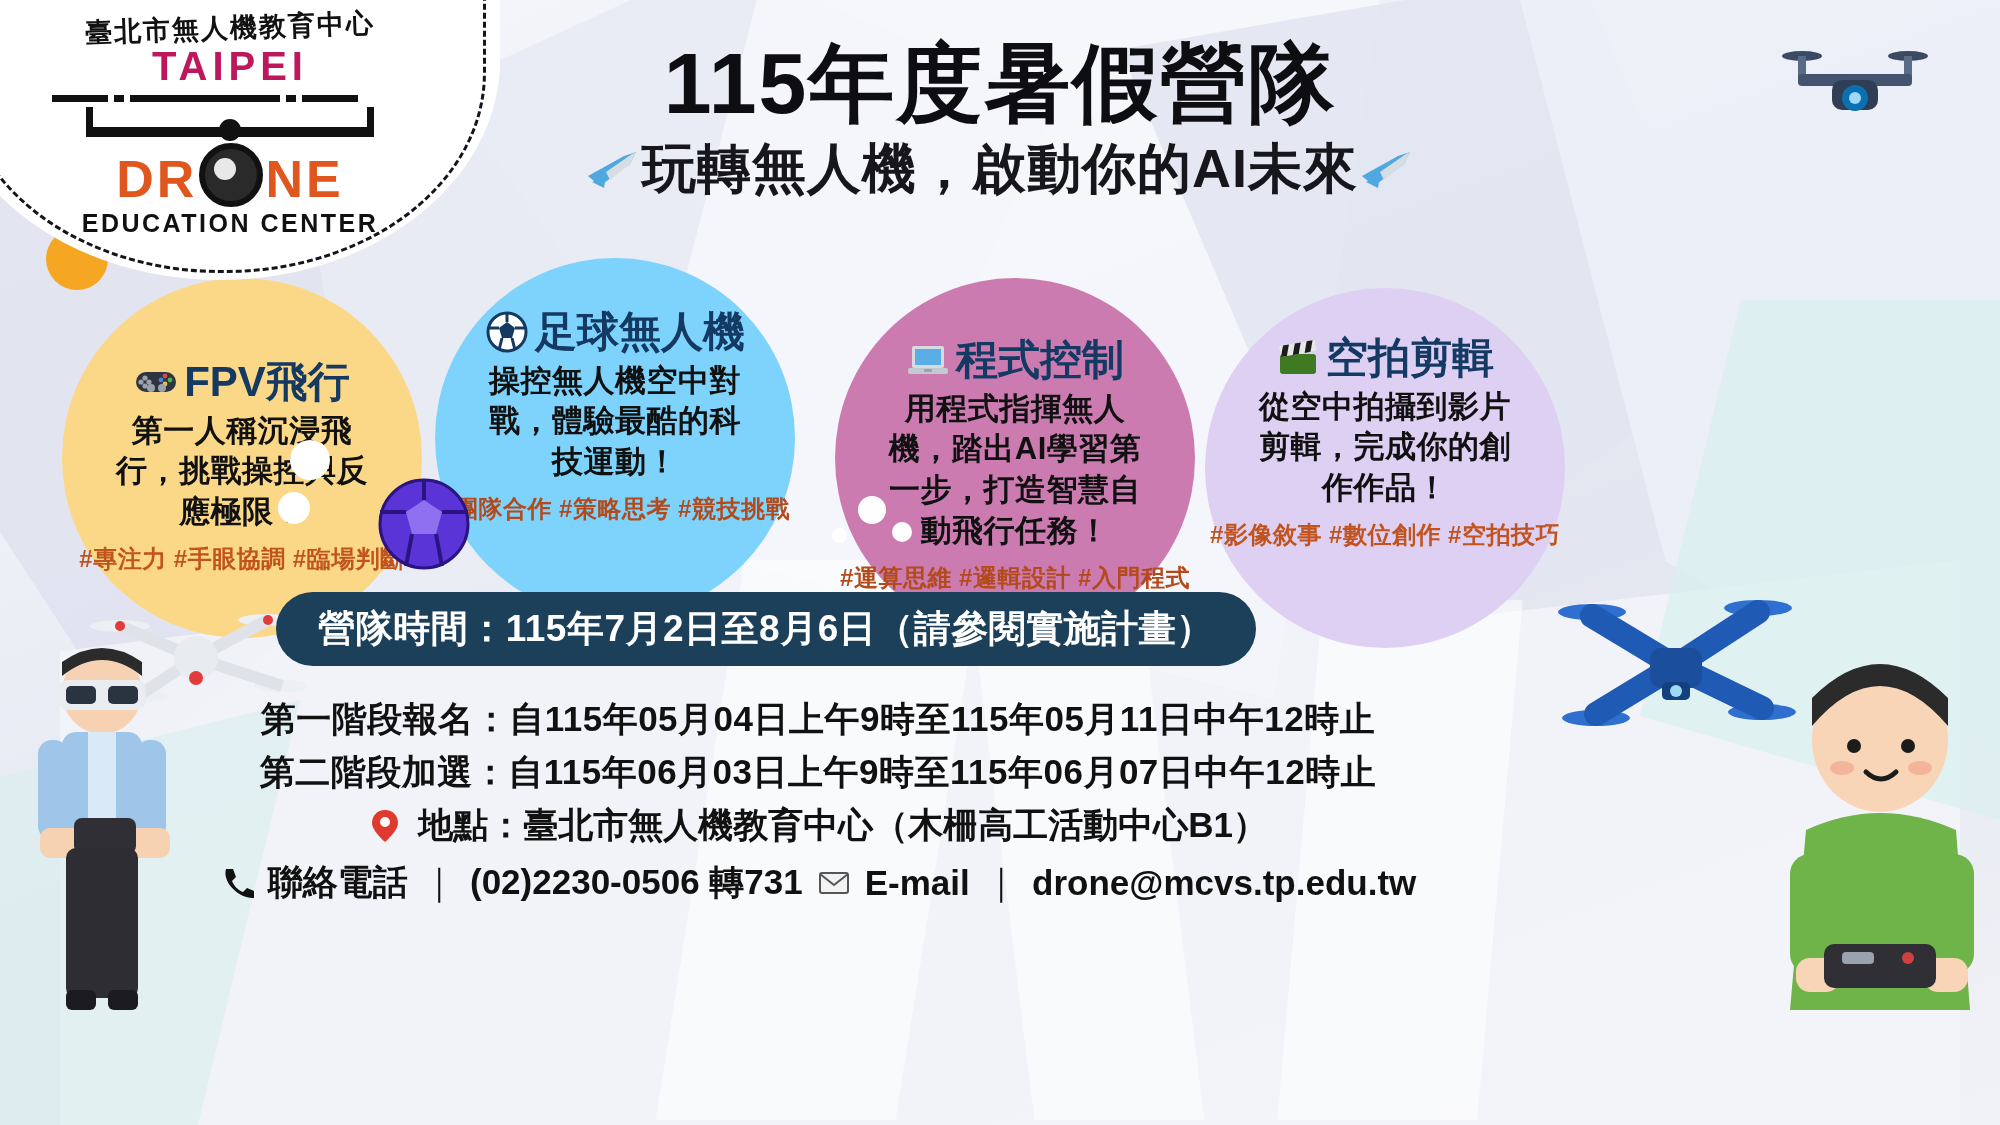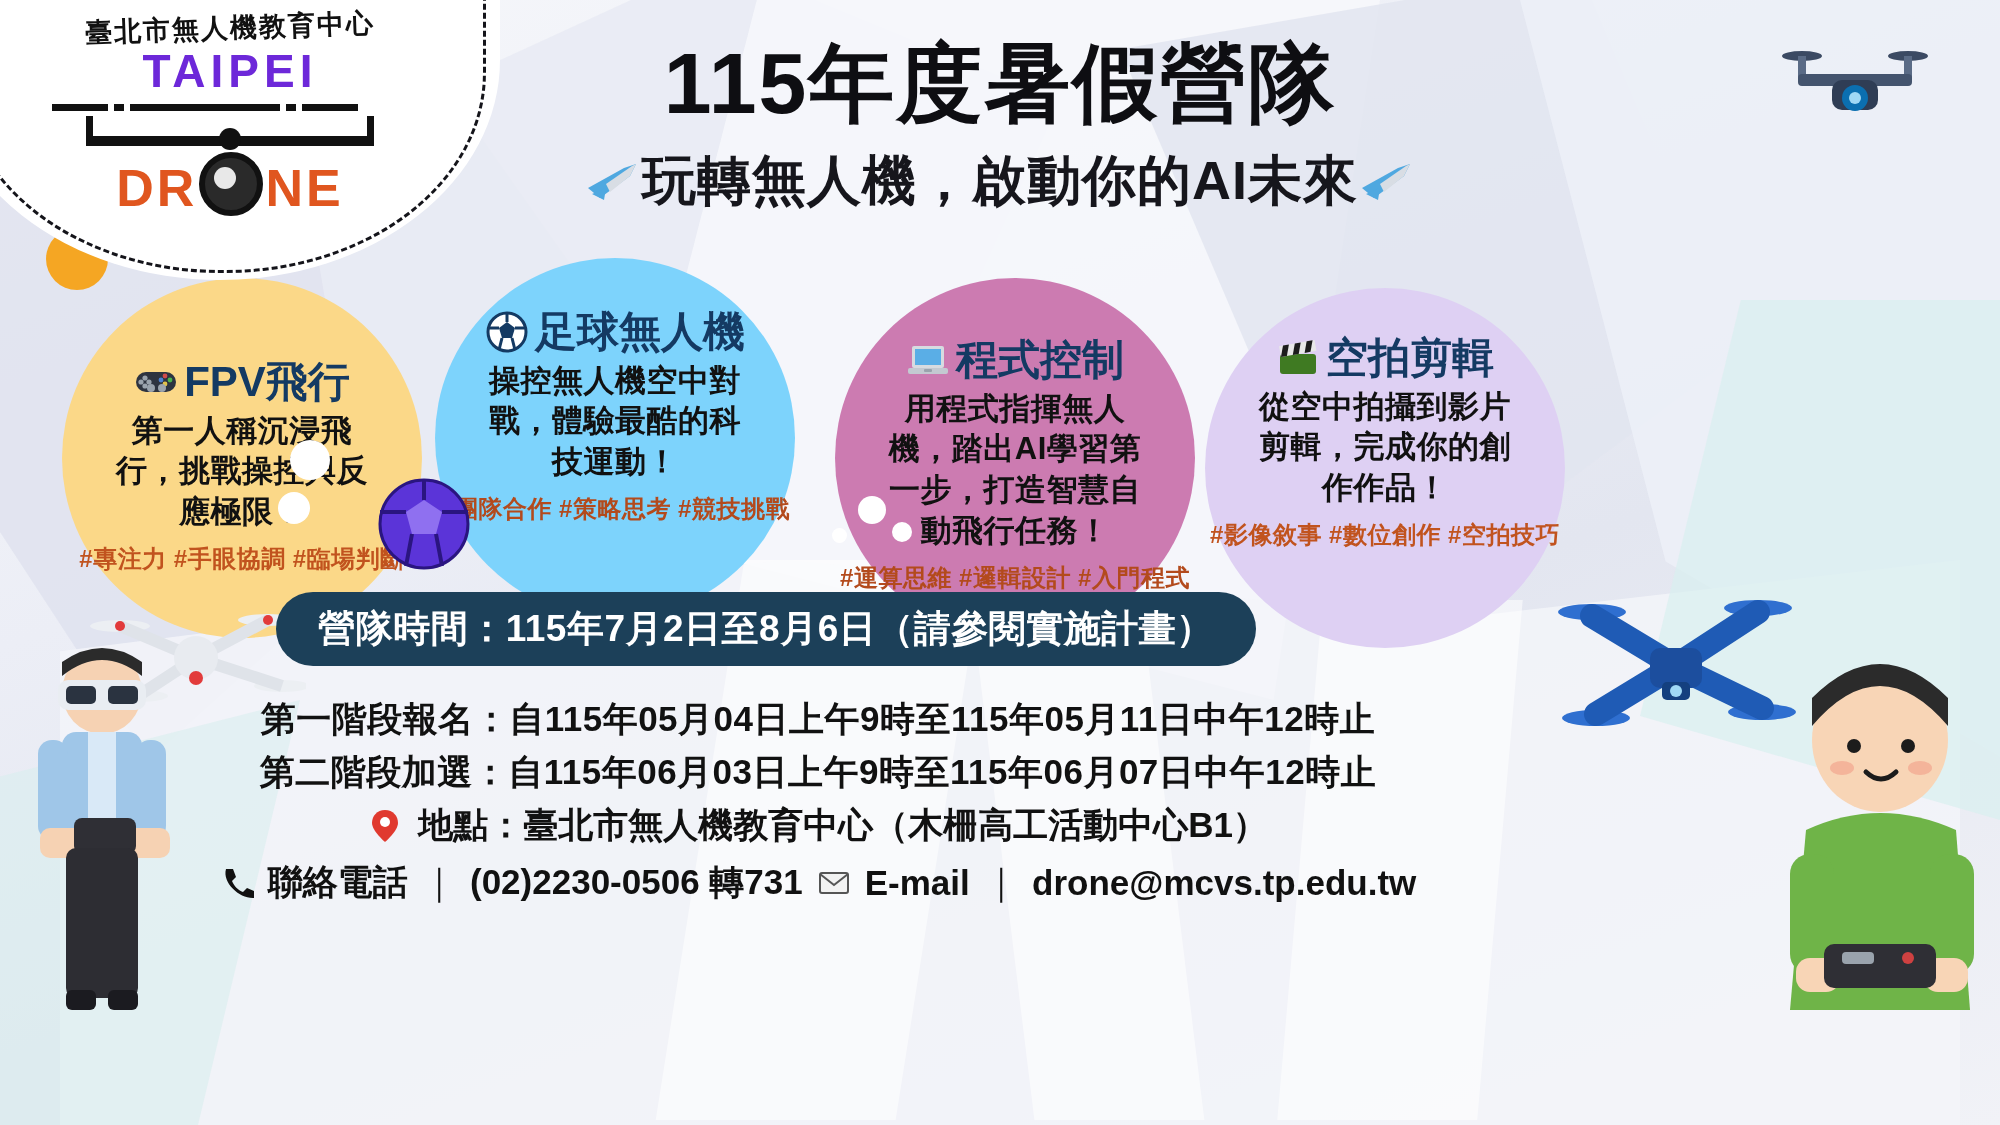--- a/index.html
+++ b/index.html
@@ -40,21 +40,21 @@
   
   .logo-badge{position:absolute;left:-60px;top:-140px;width:560px;height:420px;
     background:#ffffff;border-radius:0 0 280px 280px/0 0 220px 220px;z-index:6;}
   .logo-dash{position:absolute;left:-40px;top:-130px;width:520px;height:400px;
     border:3px dashed #14141a;border-radius:0 0 260px 260px/0 0 200px 200px;
     border-top:none;z-index:7;}
   .logo-inner{position:absolute;left:30px;top:10px;width:400px;height:220px;z-index:8;
     text-align:center;}
   .logo-arc{font-size:27px;font-weight:bold;color:#111;letter-spacing:2px;
     transform:rotate(-2deg);}
-  .logo-taipei{font-size:46px;font-weight:bold;color:#6d28d9;letter-spacing:5px;
+  .logo-taipei{font-size:40px;font-weight:bold;color:#be185d;letter-spacing:5px;
     margin-top:-2px;}
   .logo-bar{position:relative;height:16px;margin:2px 22px 0 22px;}
   .logo-bar .seg{position:absolute;height:7px;background:#111;top:4px;}
   .logo-bar .sl{left:0;width:56px;}
   .logo-bar .sd1{left:62px;width:10px;}
   .logo-bar .sm{left:78px;width:150px;}
   .logo-bar .sd2{left:234px;width:10px;}
   .logo-bar .sr{left:250px;width:56px;}
   .logo-body{position:relative;height:42px;margin:0 56px;}
   .logo-body .lft,.logo-body .rgt{position:absolute;width:7px;height:26px;background:#111;top:0;}
@@ -67,21 +67,21 @@
   .lens{display:inline-block;width:52px;height:52px;border-radius:50%;
     border:6px solid #111;background:#2a2a2a;vertical-align:-10px;margin:0 2px;
     position:relative;}
   .lens:after{content:"";position:absolute;left:9px;top:9px;width:22px;height:22px;
     border-radius:50%;background:#e8e8e8;}
   .logo-edu{font-size:25px;font-weight:bold;color:#111;letter-spacing:2.5px;margin-top:2px;}
 
   
   .title{position:absolute;left:560px;top:38px;width:880px;text-align:center;z-index:5;
     font-size:86px;font-weight:bold;color:#0e0e12;letter-spacing:2px;line-height:1.05;}
-  .subtitle{position:absolute;left:440px;top:145px;width:1120px;text-align:center;z-index:5;
+  .subtitle{position:absolute;left:440px;top:133px;width:1120px;text-align:center;z-index:5;
     font-size:54px;font-weight:bold;color:#16161c;letter-spacing:1px;
     display:flex;align-items:center;justify-content:center;gap:0;}
   .plane{width:58px;height:48px;flex:0 0 auto;}
 
   
   .corner-drone{position:absolute;right:70px;top:40px;width:150px;height:92px;z-index:5;}
 
   
   .circle{position:absolute;border-radius:50%;z-index:4;
     display:flex;flex-direction:column;align-items:center;justify-content:flex-start;
@@ -166,20 +166,21 @@
     </div>
     <div class="logo-body">
       <div class="lft"></div>
         <div class="rgt"></div>
         <div class="cross"></div>
         <div class="hub"></div>
     </div>
     <div class="logo-drone">
       <span>DR</span><span class="lens"></span><span>NE</span>
     </div>
+    <div class="logo-edu">EDUCATION CENTER</div>
   </div>
 
   <svg class="corner-drone" viewBox="0 0 150 92">
     <ellipse cx="22" cy="16" rx="20" ry="5" fill="#3b4a63"></ellipse>
     <ellipse cx="128" cy="16" rx="20" ry="5" fill="#3b4a63"></ellipse>
     <rect x="18" y="16" width="8" height="22" fill="#5a6b86"></rect>
     <rect x="124" y="16" width="8" height="22" fill="#5a6b86"></rect>
     <rect x="18" y="34" width="114" height="12" rx="4" fill="#44546e"></rect>
     <rect x="52" y="40" width="46" height="30" rx="10" fill="#2f3d55"></rect>
     <circle cx="75" cy="58" r="13" fill="#0b6fb0"></circle>

